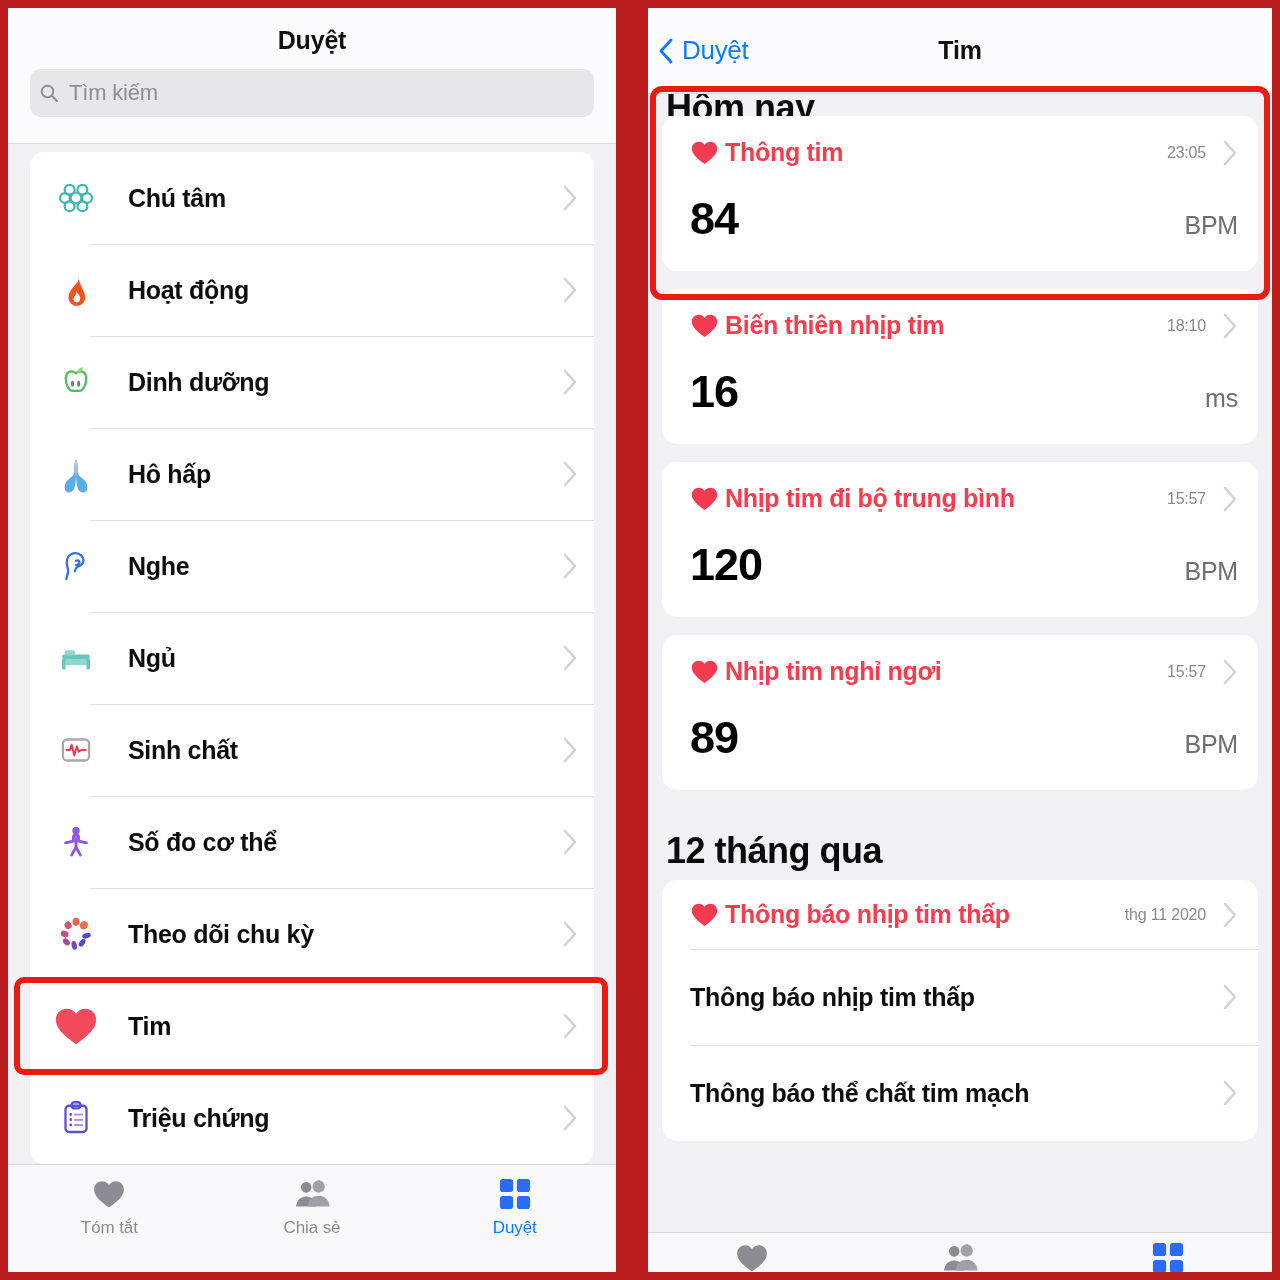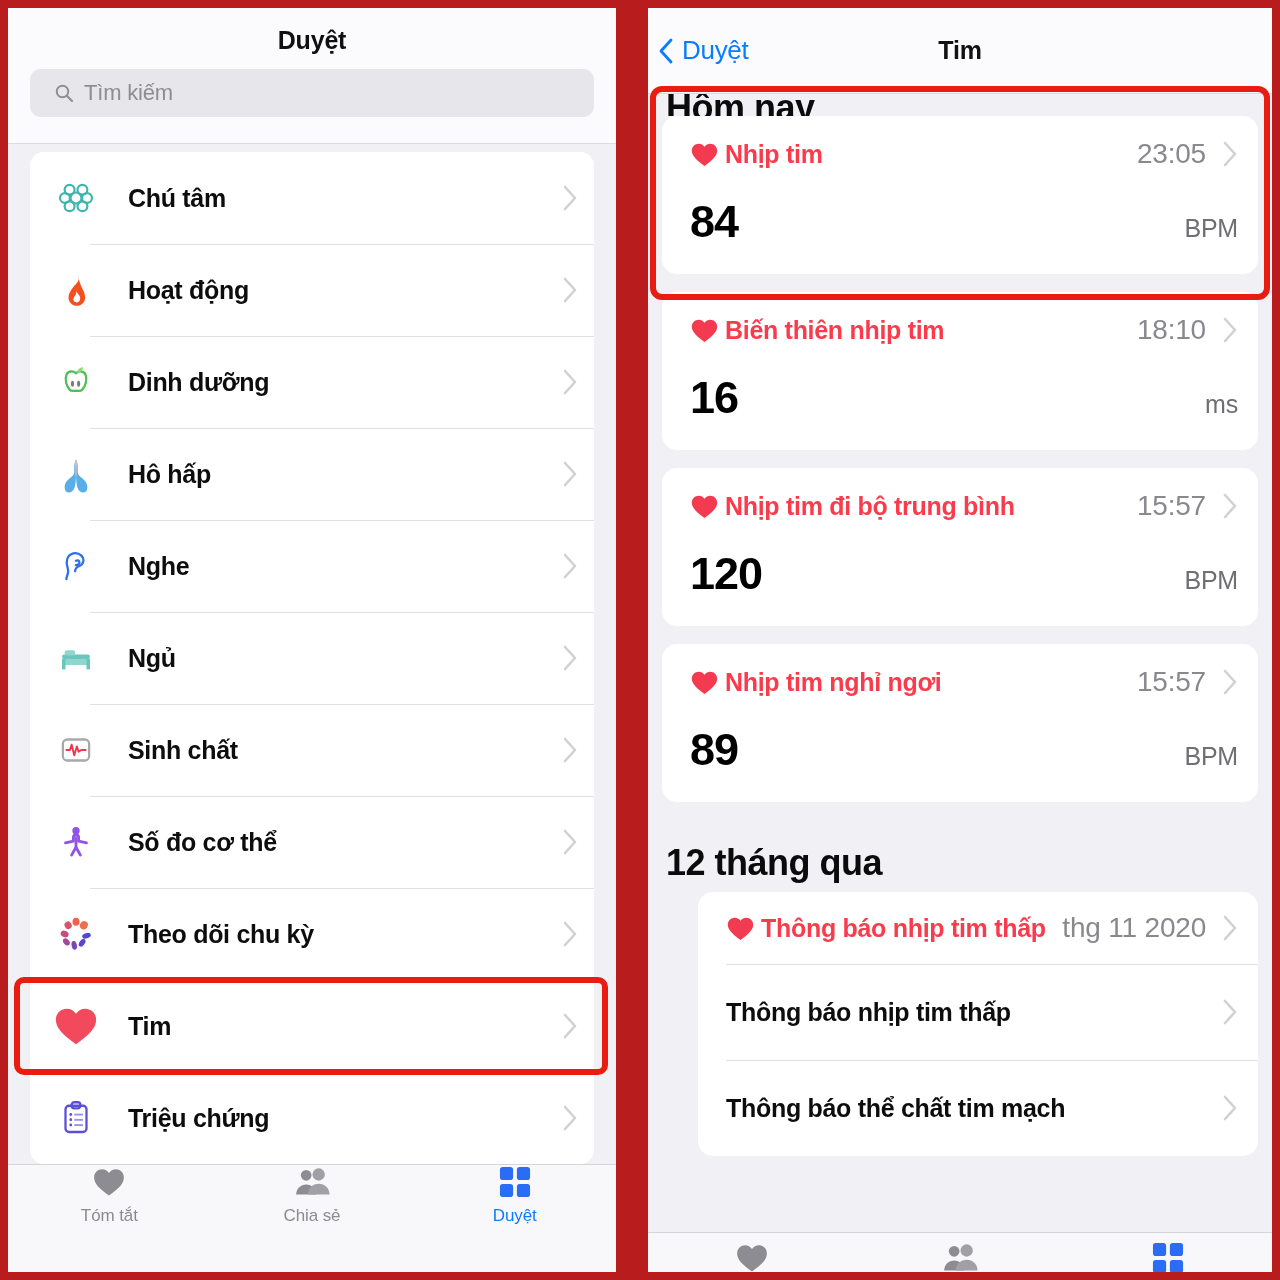--- a/index.html
+++ b/index.html
@@ -39,21 +39,21 @@
     padding-top: 18px;
     letter-spacing: -0.2px;
   }
   .searchbar {
     margin: 14px 22px 0 22px;
     height: 48px;
     background: #e6e6eb;
     border-radius: 11px;
     display: flex;
     align-items: center;
-    padding: 0 24px;
+    padding: 0 9px;
     gap: 10px;
   }
   .search-ico { width: 20px; height: 20px; flex: 0 0 20px; display:block; }
   .search-ph {
     font-size: 22px;
     color: #8d8d93;
     letter-spacing: -0.2px;
   }
 
   .left-scroll {
@@ -114,20 +114,21 @@
   }
 
   
   .tabbar {
     flex: 0 0 108px;
     height: 108px;
     background: #f8f8fa;
     border-top: 1px solid #d6d6da;
     display: flex;
     align-items: flex-start;
+    padding-top: 12px;
   }
   .tab {
     flex: 1 1 0;
     display: flex; flex-direction: column;
     align-items: center;
     gap: 7px;
   }
   .tab-ico { height: 34px; display: flex; align-items: center; }
   .tab-lbl {
     font-size: 17px;
@@ -199,41 +200,40 @@
   .metric-top {
     display: flex; align-items: center;
   }
   .heart-sm { width: 29px; height: 27px; flex: 0 0 29px; margin-right: 6px; }
   .metric-name {
     font-size: 25px; font-weight: 700; color: #fa3b4c;
     letter-spacing: -0.3px;
     flex: 1 1 auto;
   }
   .metric-time {
-    font-size: 28px; color: #88888e; letter-spacing: -0.2px;
+    font-size: 16px; color: #88888e; letter-spacing: -0.2px;
     margin-right: 16px;
   }
   .metric-val {
     margin-top: 26px;
     display: flex; align-items: baseline; justify-content: space-between;
   }
   .metric-num {
     font-size: 45px; font-weight: 700; color: #000;
     letter-spacing: -1px;
   }
   .metric-unit {
     font-size: 25px; color: #6e6e73;
     margin-left: 8px; letter-spacing: -0.2px;
   }
 
   .notif-card {
     background: #fff;
     border-radius: 15px;
     overflow: hidden;
-    margin-left: 36px;
   }
   .notif-head {
     display: flex; align-items: center;
     padding: 20px 20px 20px 28px;
   }
   .notif-head .metric-name { font-size: 25px; }
   .notif-row {
     display: flex; align-items: center;
     padding: 0 20px 0 28px;
     height: 96px;
@@ -522,21 +522,21 @@
 
     <div class="right-scroll">
 
       <div class="sec-head clipped">Hôm nay</div>
 
       <div class="metric-card">
         <div class="metric-top">
           <svg class="heart-sm" viewBox="0 0 48 44">
               <path d="M24 41C10 31 3 24 3 15.5 3 8.5 8.3 4 14.4 4c3.9 0 7.4 2 9.6 5.2C26.2 6 29.7 4 33.6 4 39.7 4 45 8.5 45 15.5 45 24 38 31 24 41z" fill="#f23b50"></path>
             </svg>
-          <span class="metric-name">Nhịp tim</span>
+          <span class="metric-name">Thông tim</span>
           <span class="metric-time">23:05</span>
           <svg class="chev" viewBox="0 0 16 28">
               <polyline points="3,3 13,14 3,25" fill="none" stroke="#9a9aa0" stroke-width="2.6" stroke-linecap="round" stroke-linejoin="round"></polyline>
             </svg>
         </div>
         <div class="metric-val">
           <span class="metric-num">84</span>
           <span class="metric-unit">BPM</span>
         </div>
       </div>

